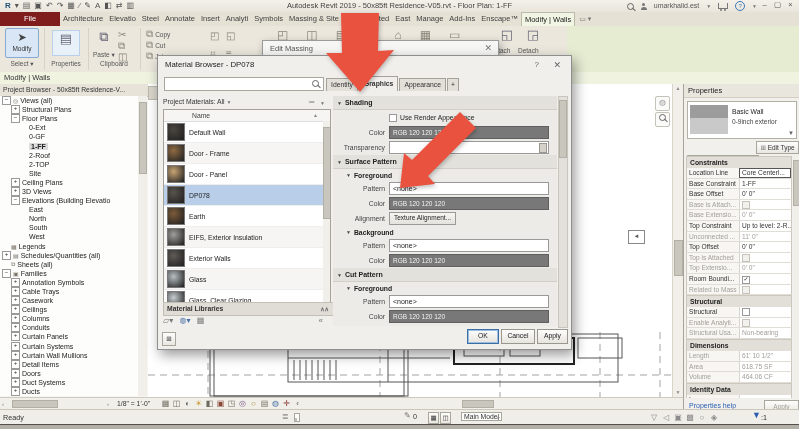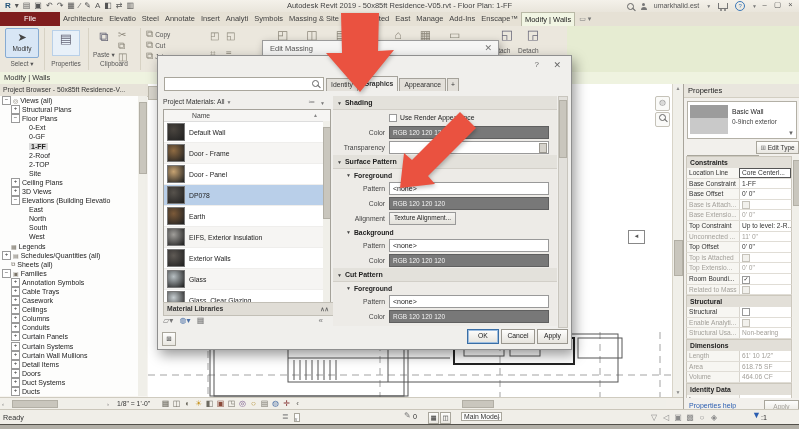--- a/index.html
+++ b/index.html
@@ -517,20 +517,21 @@
     <span class="ebtn abs dis" style="left:80px;top:0;width:33px;height:11px;line-height:11px">Apply</span>
   </div>
 </div>
 
 <div id="editasm" class="abs">
   <span class="ti">Edit Massing</span>
   <span class="x">✕</span>
 </div>
 
 <div id="matbrowser" class="abs">
+  <div id="mb-title">Material Browser - DP078</div>
   <span id="mb-help">?</span>
   <span id="mb-close">✕</span>
   <div id="mb-search">
         <span class="mag"></span>
       </div>
   <div id="mb-tabs">
         <div class="mtab">Identity</div>
         <div class="mtab active">Graphics</div>
         <div class="mtab">Appearance</div>
         <div class="mtab plus">+</div>

